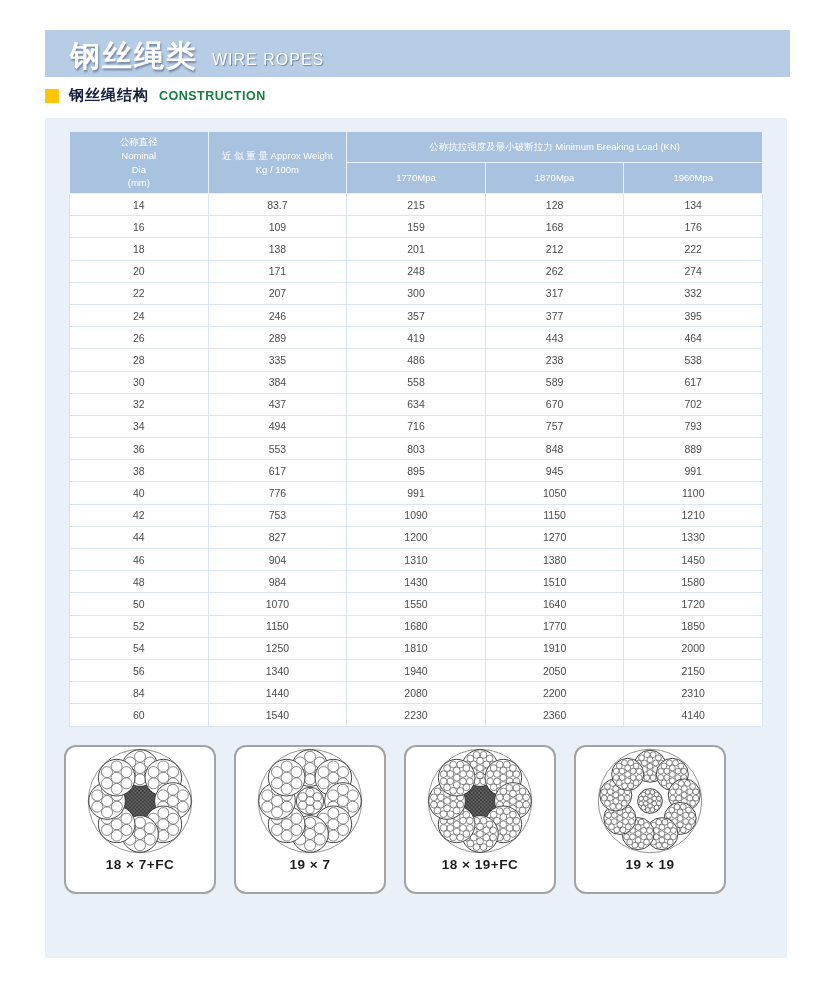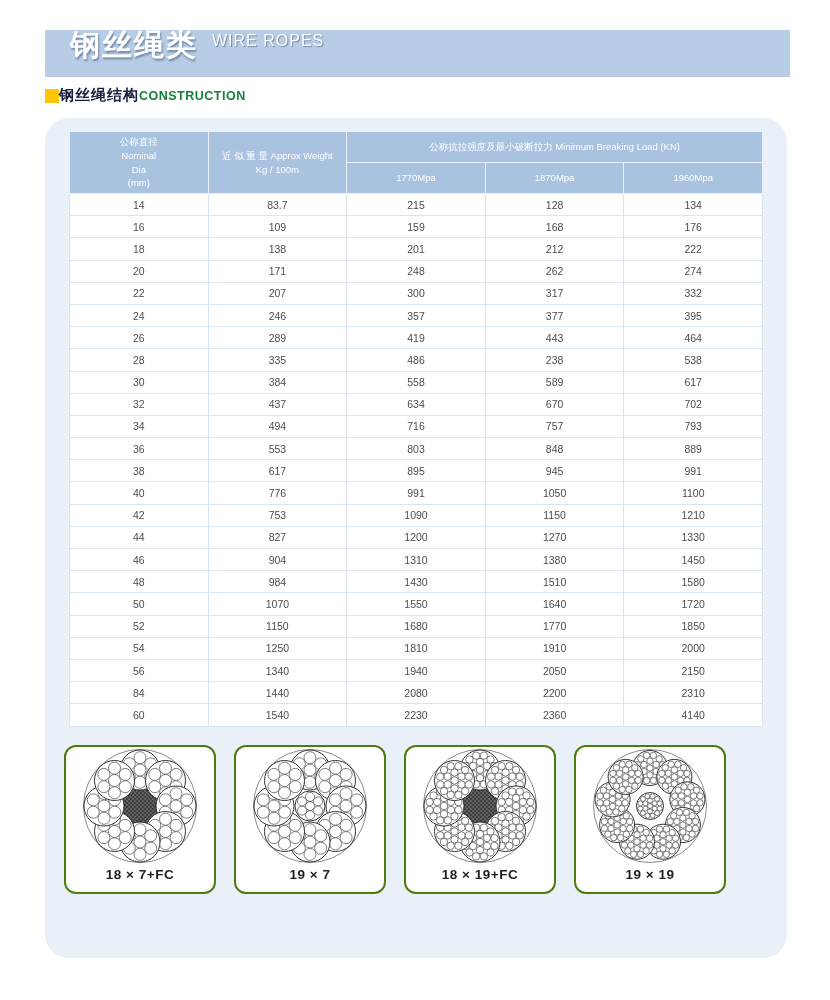--- a/index.html
+++ b/index.html
@@ -2,45 +2,44 @@
 <html><head>
 <meta charset="utf-8">
 <style>
   * { margin:0; padding:0; box-sizing:border-box; }
   body { background:#fff; font-family:"Liberation Sans", sans-serif; }
   .page { position:relative; width:830px; height:1000px; background:#ffffff; overflow:hidden; }
 
   
   .banner {
     position:absolute; left:45px; top:30px; width:745px; height:47px;
-    background:#b7cce5; display:flex; gap:14px;
+    background:#b7cce5; display:flex; align-items:flex-end; gap:14px;
     padding:0 0 6px 25px;
   }
   .banner .zh {
     font-size:30px; font-weight:bold; color:#fff; letter-spacing:2px;
     text-shadow:1px 2px 2px rgba(70,90,125,.6); line-height:1;
   }
   .banner .en {
     font-size:16px; font-weight:normal; color:#fff; letter-spacing:1px;
     text-shadow:1px 1px 1px rgba(70,90,125,.6); line-height:1.4;
   }
 
   
   .section-head {
-    position:absolute; left:45px; top:86px; display:flex; align-items:center; 
+    position:absolute; left:45px; top:86px; display:flex; align-items:center; gap:10px;
   }
   .bullet { width:14px; height:14px; background:#fdc600; }
   .section-head .zh { font-size:15px; font-weight:bold; color:#14203d; letter-spacing:1px; }
   .section-head .en { font-size:12.5px; font-weight:bold; color:#15803d; letter-spacing:.5px; }
 
   
   .panel {
     position:absolute; left:45px; top:118px; width:742px; height:840px;
     background:#e9f0f8;
-    border-radius:24px;
   }
 
   
   .tbl-wrap { margin:13px 24px 0 24px; }
   table { width:100%; border-collapse:collapse; table-layout:fixed; }
   th {
     background:#a8c2df; color:#ffffff; font-weight:normal;
     font-size:9.5px; line-height:1.45; border:1.5px solid #e9f0f8;
     text-align:center; vertical-align:middle; padding:2px;
   }
@@ -53,23 +52,23 @@
 
   
   .note {
     margin:12px 0 0 24px; font-size:10.5px; color:#44506a; letter-spacing:1px;
   }
 
   
   .cards { display:flex; gap:18px; margin:18px 0 0 19px; }
   .card {
     width:152px; height:149px; background:#fff;
-    border:2px solid #4d7c0f; border-radius:12px;
+    border:2px solid #a3a3a3; border-radius:12px;
     display:flex; flex-direction:column; align-items:center; justify-content:flex-end;
-    padding-bottom:5px;
+    padding-bottom:15px;
   }
   .card svg { display:block; }
   .card-label { font-size:13.5px; font-weight:bold; color:#1e1e1e; margin:2px 0 5px; letter-spacing:.5px; }
 </style>
 </head>
 <body>
 
 <div class="page">
 
   <div class="banner">

